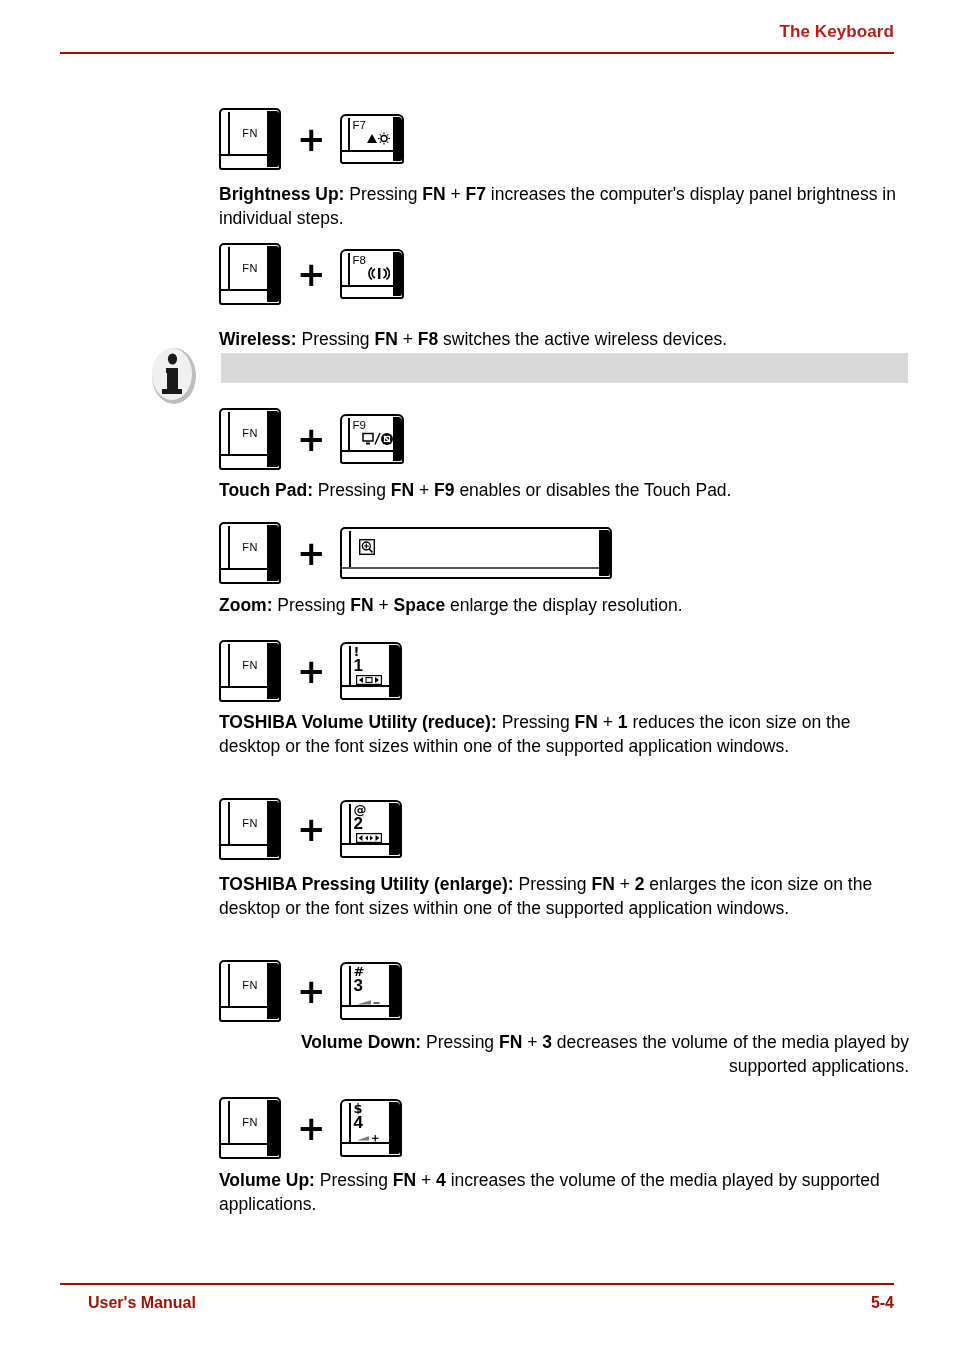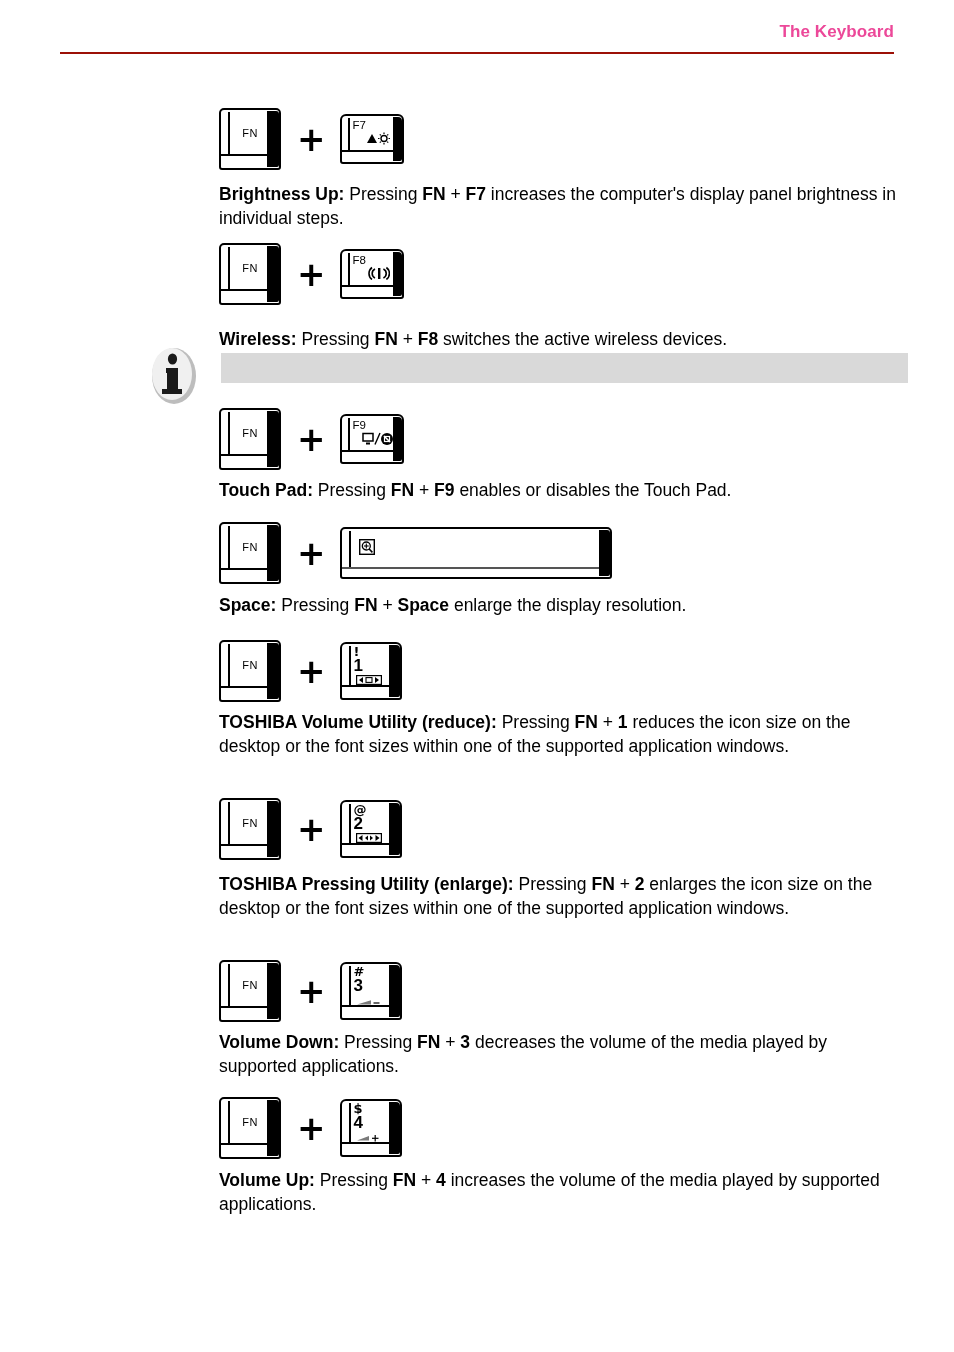--- a/index.html
+++ b/index.html
@@ -29,21 +29,21 @@
     top: 22px;
     width: 834px;
     height: 36px;
   }
   .header-title {
     position: absolute;
     right: 0;
     top: 0;
     font-size: 17px;
     font-weight: bold;
-    color: #ec4899;
+    color: #b91c1c;
     letter-spacing: 0.1px;
     white-space: nowrap;
   }
   .header-rule {
     position: absolute;
     left: 0;
     right: 0;
     top: 30px;
     height: 2px;
     background: #9c1006;
@@ -615,21 +615,21 @@
             <circle cx="7.3" cy="7" r="4" fill="none" stroke="#000" stroke-width="1.3"></circle>
             <line x1="7.3" y1="4.6" x2="7.3" y2="9.4" stroke="#000" stroke-width="1.1"></line>
             <line x1="4.9" y1="7" x2="9.7" y2="7" stroke="#000" stroke-width="1.1"></line>
             <line x1="10.2" y1="10" x2="13.4" y2="13.4" stroke="#000" stroke-width="1.6"></line>
           </svg>
         </div>
       </div>
     </div>
 
     <div class="para" style="top:593px;">
-      <b>Space:</b><span> Pressing </span><b>FN</b><span> + </span><b>Space</b><span> enlarge the display resolution.</span>
+      <b>Zoom:</b><span> Pressing </span><b>FN</b><span> + </span><b>Space</b><span> enlarge the display resolution.</span>
     </div>
 
     <div class="combo" style="top:640px;">
       <div class="fnkey">
         <div class="outline"></div>
         <div class="rightface"></div>
         <div class="leftbevel"></div>
         <div class="frontline"></div>
         <div class="frontslope"></div>
         <div class="label">FN</div>
@@ -712,21 +712,21 @@
         <div class="digit">3</div>
         <div class="fnglyph" style="left:15px;top:35px;">
           <svg width="26" height="8" viewBox="0 0 26 8">
             <polygon points="2,6.5 16,2.2 16,6.5" fill="#7a7a7a"></polygon>
             <line x1="18.5" y1="5" x2="24.5" y2="5" stroke="#000" stroke-width="1.2"></line>
           </svg>
         </div>
       </div>
     </div>
 
-    <div class="para" style="top:1030px;">
+    <div class="para" style="top:1030px;text-align:right;">
       <b>Volume Down:</b><span> Pressing </span><b>FN</b><span> + </span><b>3</b><span> decreases the volume of the media played by supported applications.</span>
     </div>
 
     <div class="combo" style="top:1097px;">
       <div class="fnkey">
         <div class="outline"></div>
         <div class="rightface"></div>
         <div class="leftbevel"></div>
         <div class="frontline"></div>
         <div class="frontslope"></div>
@@ -750,14 +750,19 @@
         </div>
       </div>
     </div>
 
     <div class="para" style="top:1168px;">
       <b>Volume Up:</b><span> Pressing </span><b>FN</b><span> + </span><b>4</b><span> increases the volume of the media played by supported applications.</span>
     </div>
 
   </div>
 
+  <div class="footer">
+    <div class="footer-rule"></div>
+    <div class="footer-left">User's Manual</div>
+    <div class="footer-right">5-4</div>
+  </div>
 
 </div>
 
 </body></html>

